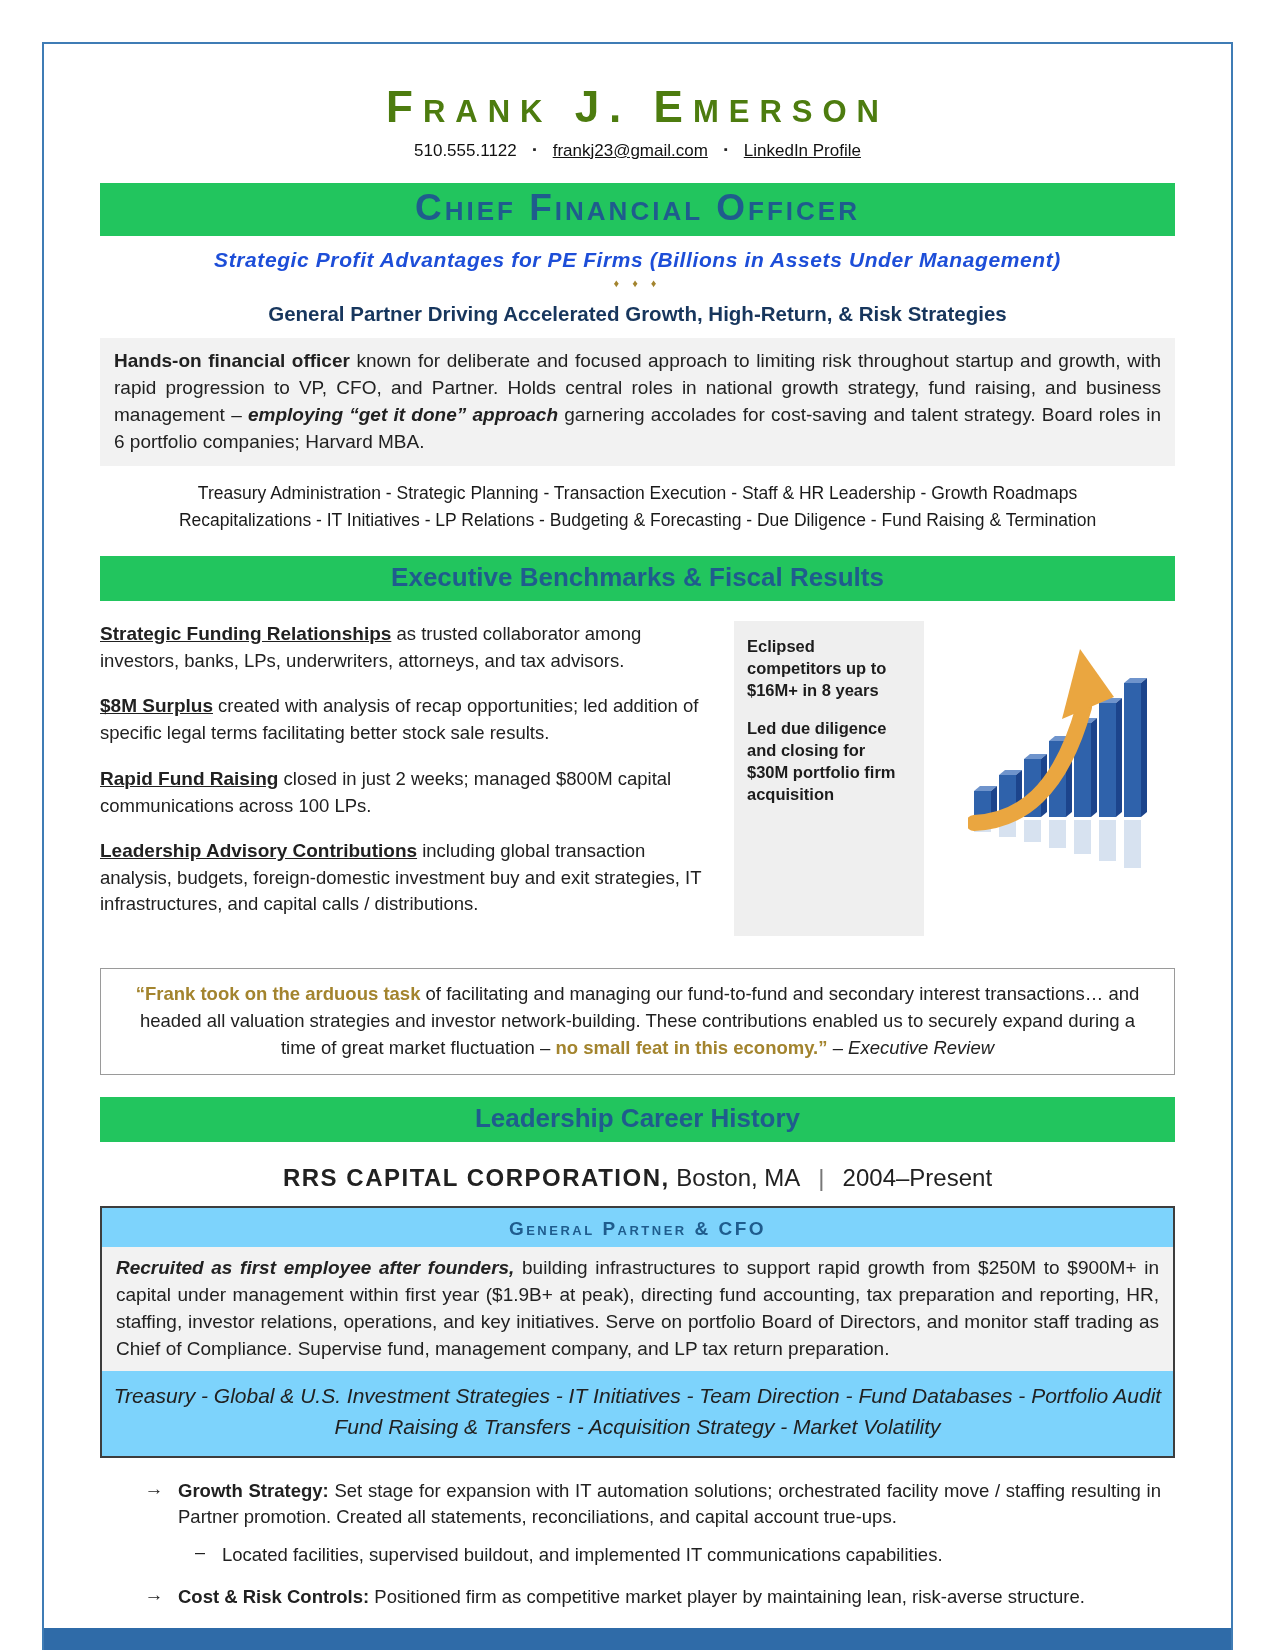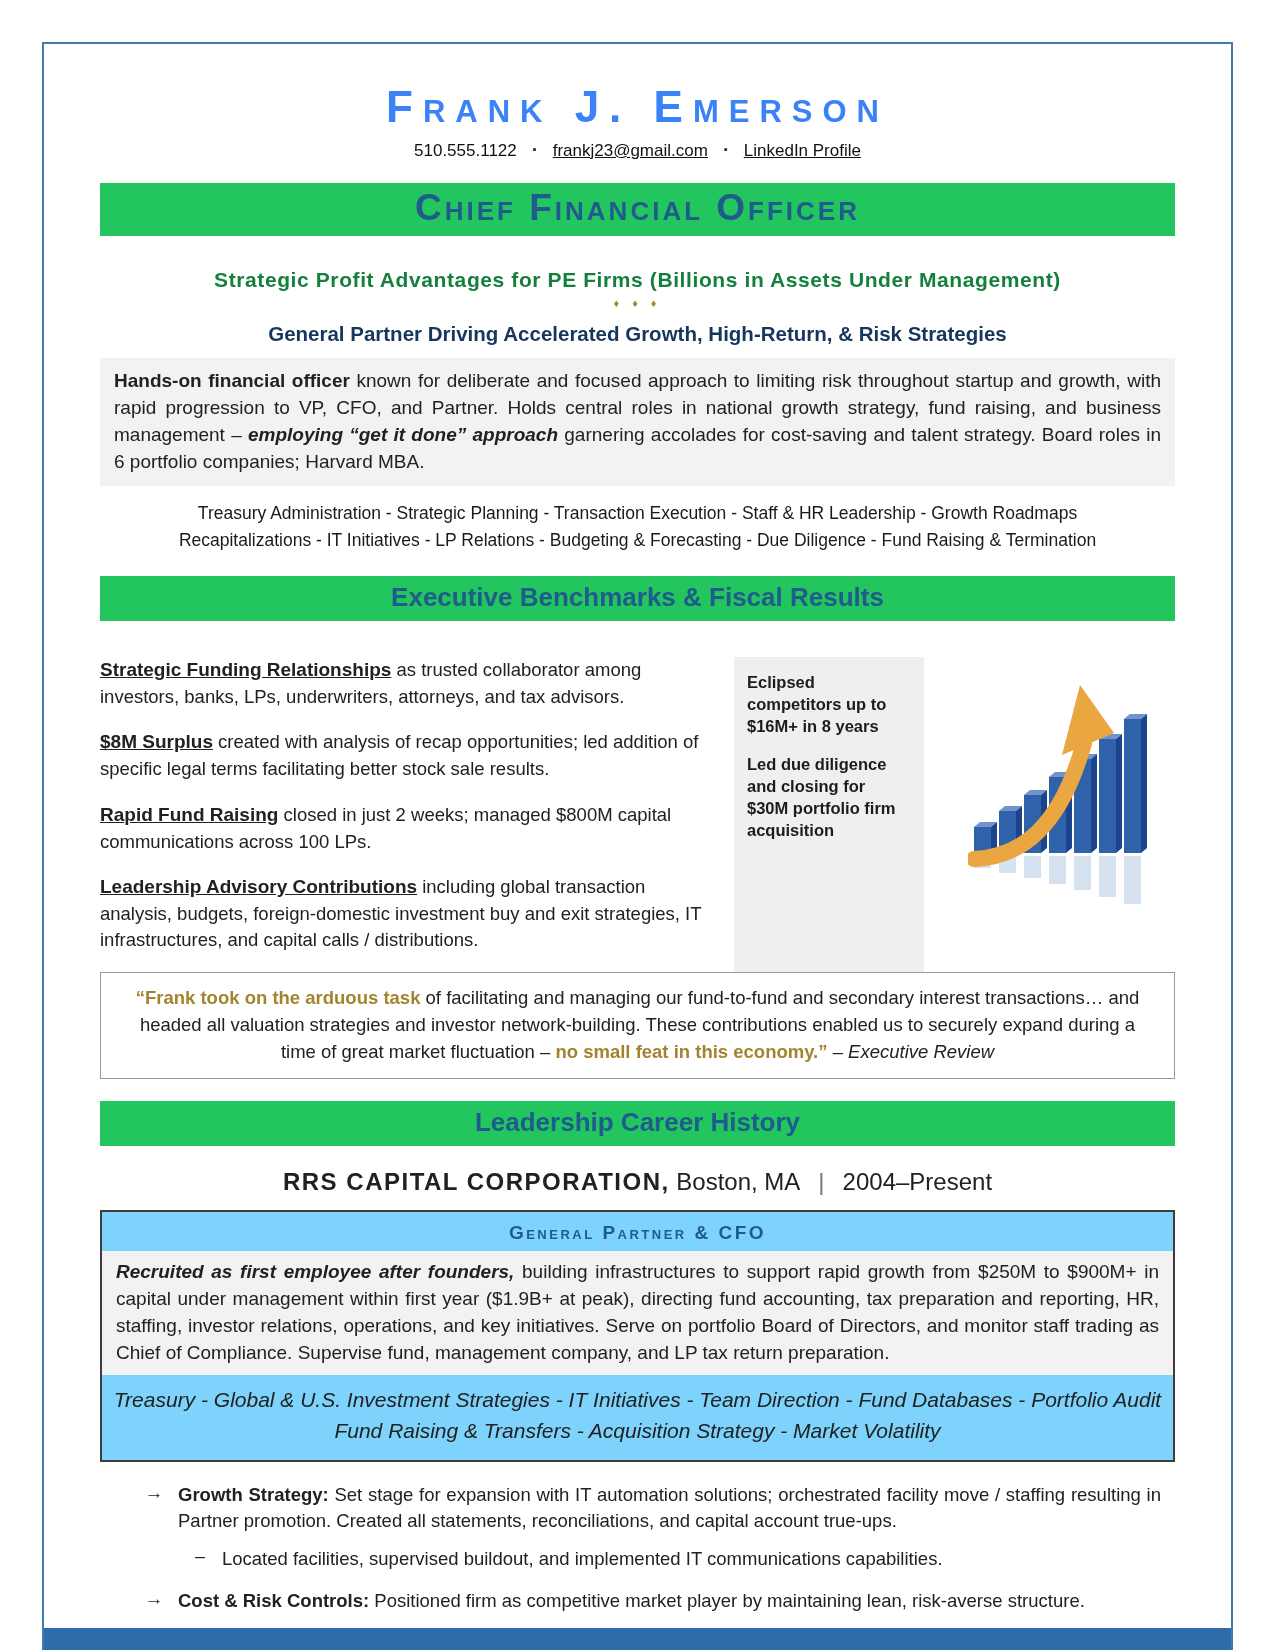--- a/index.html
+++ b/index.html
@@ -9,59 +9,59 @@
     font-family:"Liberation Sans", sans-serif; color:#212121;
   }
   .frame {
     position:absolute; left:42px; right:42px; top:42px; bottom:0;
     border-left:2px solid #3f7cb5; border-right:2px solid #3f7cb5; border-top:2px solid #3f7cb5;
     overflow:hidden; background:#fff;
   }
   .content { padding:38px 56px 0 56px; }
 
   h1.name {
-    text-align:center; font-size:44px; font-weight:bold; color:#3b82f6;
+    text-align:center; font-size:44px; font-weight:bold; color:#4d7c0f;
     font-variant:small-caps; letter-spacing:10px;
   }
   .contact { text-align:center; font-size:17px; margin-top:9px; color:#111; }
   .contact a { color:#111; text-decoration:underline; cursor:pointer; }
   .contact .sep { margin:0 16px; font-size:11px; vertical-align:3px; color:#222; }
 
   .banner {
     background:#22c55e; text-align:center; margin-top:22px; color:#1f5c8d; font-weight:bold;
   }
   .banner.main { font-size:37px; font-variant:small-caps; letter-spacing:3px; padding:4px 0 7px; }
   .banner.section { font-size:26px; padding:6px 0 8px; }
 
-  .tagline { margin-top:32px; text-align:center; color:#15803d; font-weight:bold; font-size:21px; letter-spacing:0.6px; }
+  .tagline { margin-top:12px; text-align:center; color:#1d4ed8; font-weight:bold; font-size:21px; letter-spacing:0.6px;font-style:italic; }
   .diamonds { margin-top:5px; text-align:center; color:#a3842e; font-size:11px; letter-spacing:5px; }
   .subtitle { margin-top:13px; text-align:center; color:#17365d; font-weight:bold; font-size:20.5px; }
 
   .summary {
     margin-top:12px; background:#f2f2f2; padding:10px 14px;
     font-size:19px; line-height:1.42; text-align:justify;
   }
   .summary .lead { font-weight:bold; }
   .summary .emph { font-weight:bold; font-style:italic; }
 
   .skills { margin-top:14px; text-align:center; font-size:17.5px; line-height:1.55; color:#1a1a1a; }
 
-  .columns { margin-top:36px; display:flex; gap:22px; }
+  .columns { margin-top:20px; display:flex; gap:22px; }
   .col-left { width:612px; }
   .bench-item { font-size:18.5px; line-height:1.42; margin-bottom:19px; }
   .bench-item .lead { font-weight:bold; text-decoration:underline; font-size:19px; }
   .sidebar {
     width:190px; background:#efefef; padding:15px 13px;
     font-weight:bold; font-size:16.5px; line-height:1.32; color:#1c1c1c;
   }
   .sidebar p + p { margin-top:17px; }
   .chartbox { flex:1; display:flex; justify-content:center; align-items:flex-start; padding-top:6px; }
 
   .quote {
-    margin-top:0; border:1px solid #9a9a9a; padding:12px 20px;
+    margin-top:32px; border:1px solid #9a9a9a; padding:12px 20px;
     text-align:center; font-size:18.5px; line-height:1.45;
   }
   .quote .gold { color:#a3842e; font-weight:bold; }
   .quote .attr { font-style:italic; }
 
   .company-line { margin-top:22px; text-align:center; font-size:24px; }
   .company-line .co { font-weight:bold; letter-spacing:1.5px; }
   .company-line .div { color:#777; margin:0 18px; }
 
   .rolebox { margin-top:14px; border:2px solid #3d3d3d; background:#7dd3fc; }

